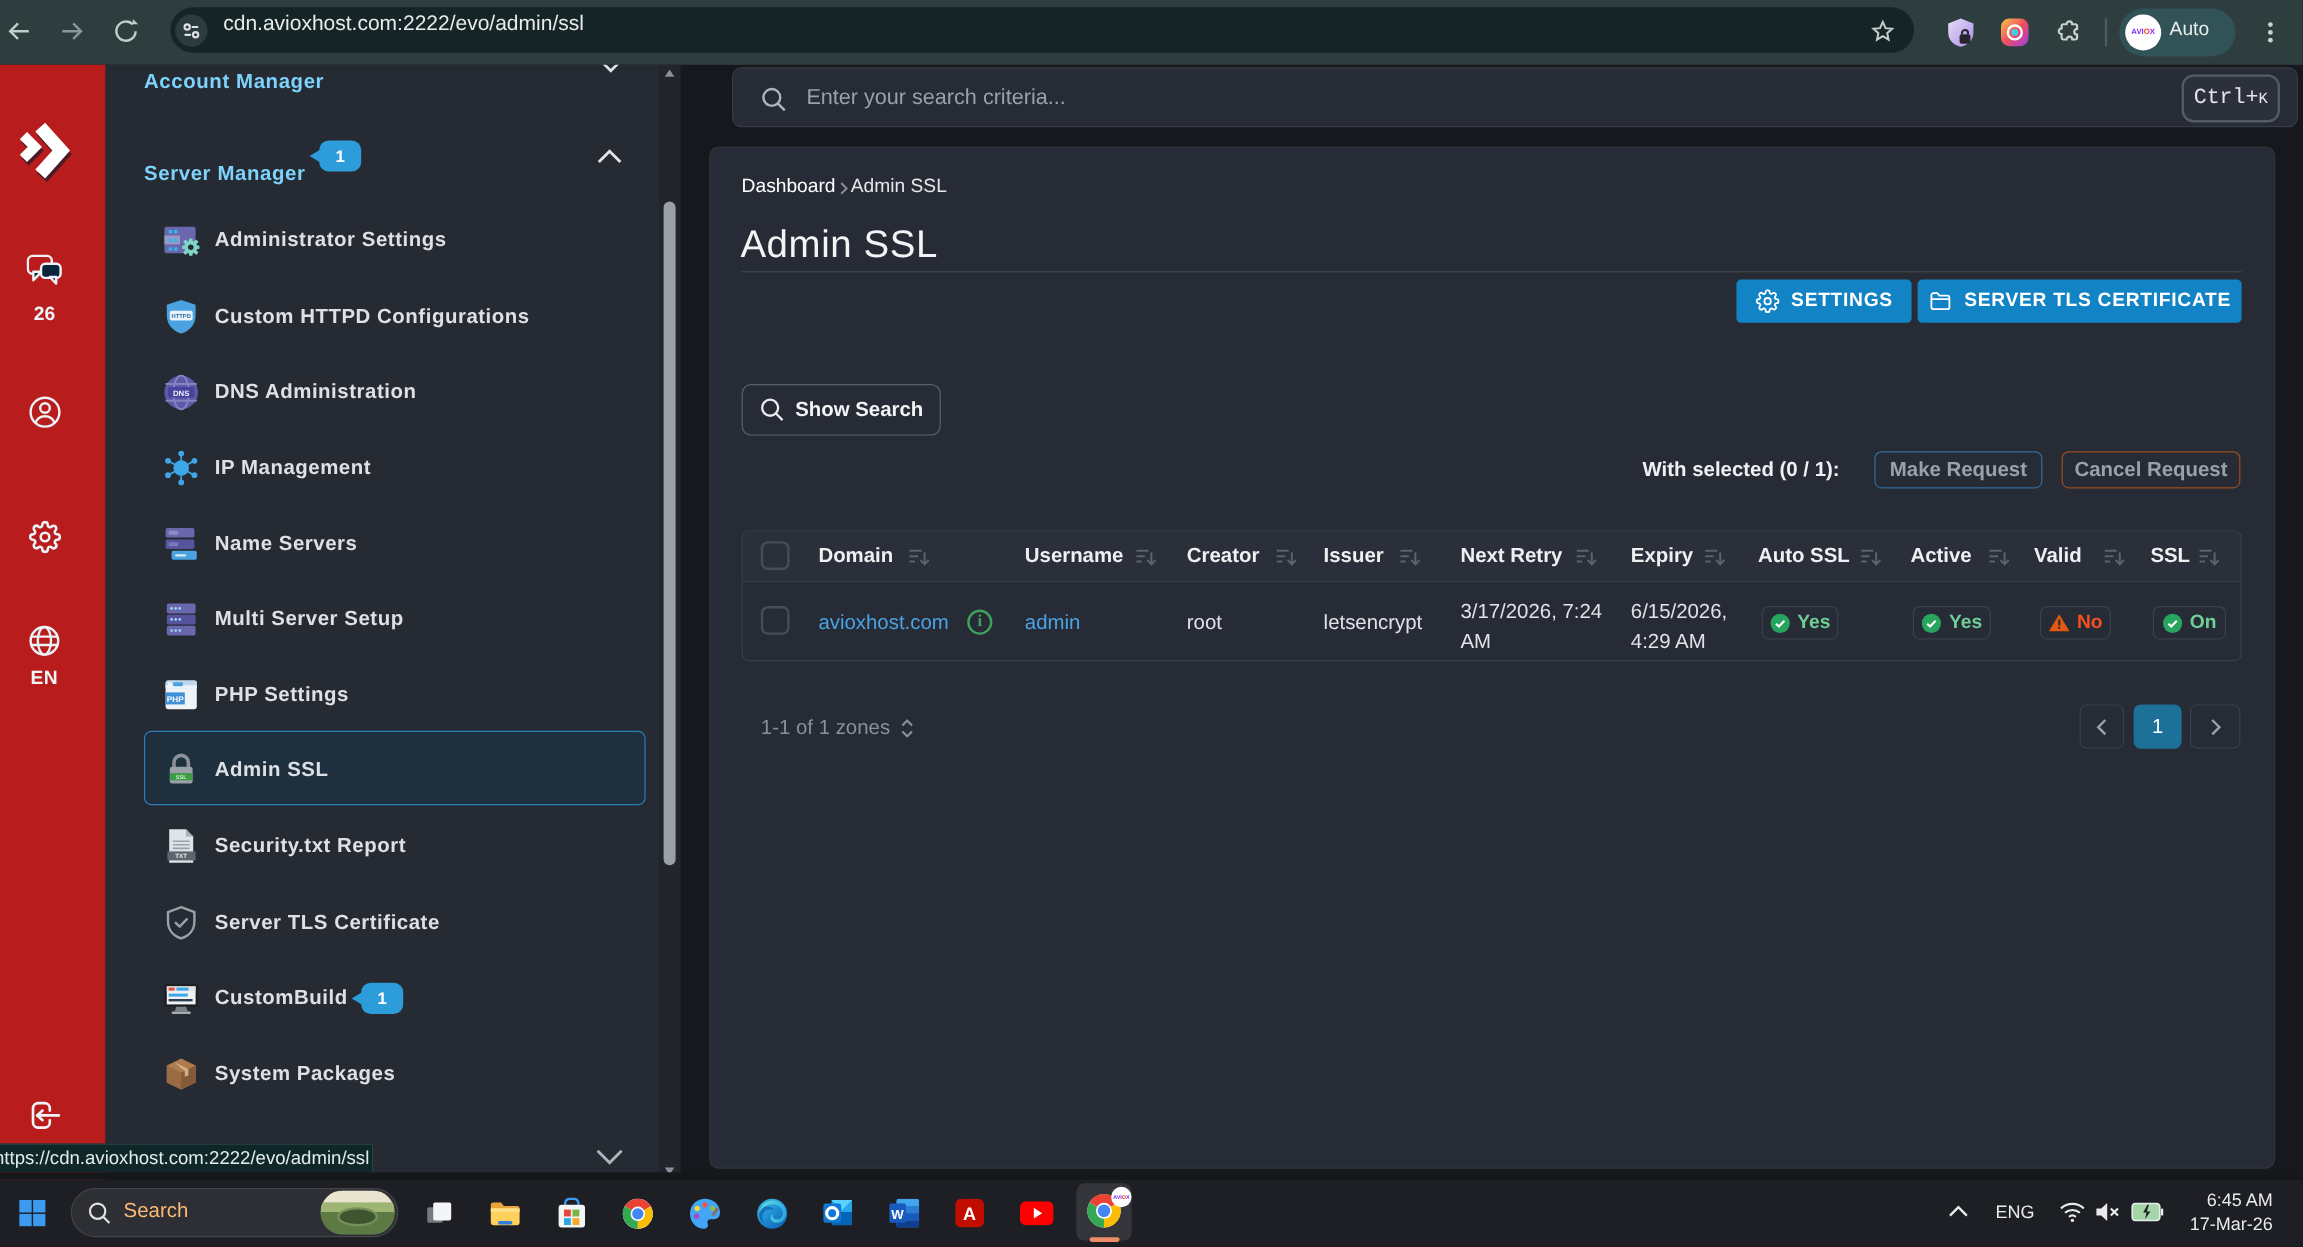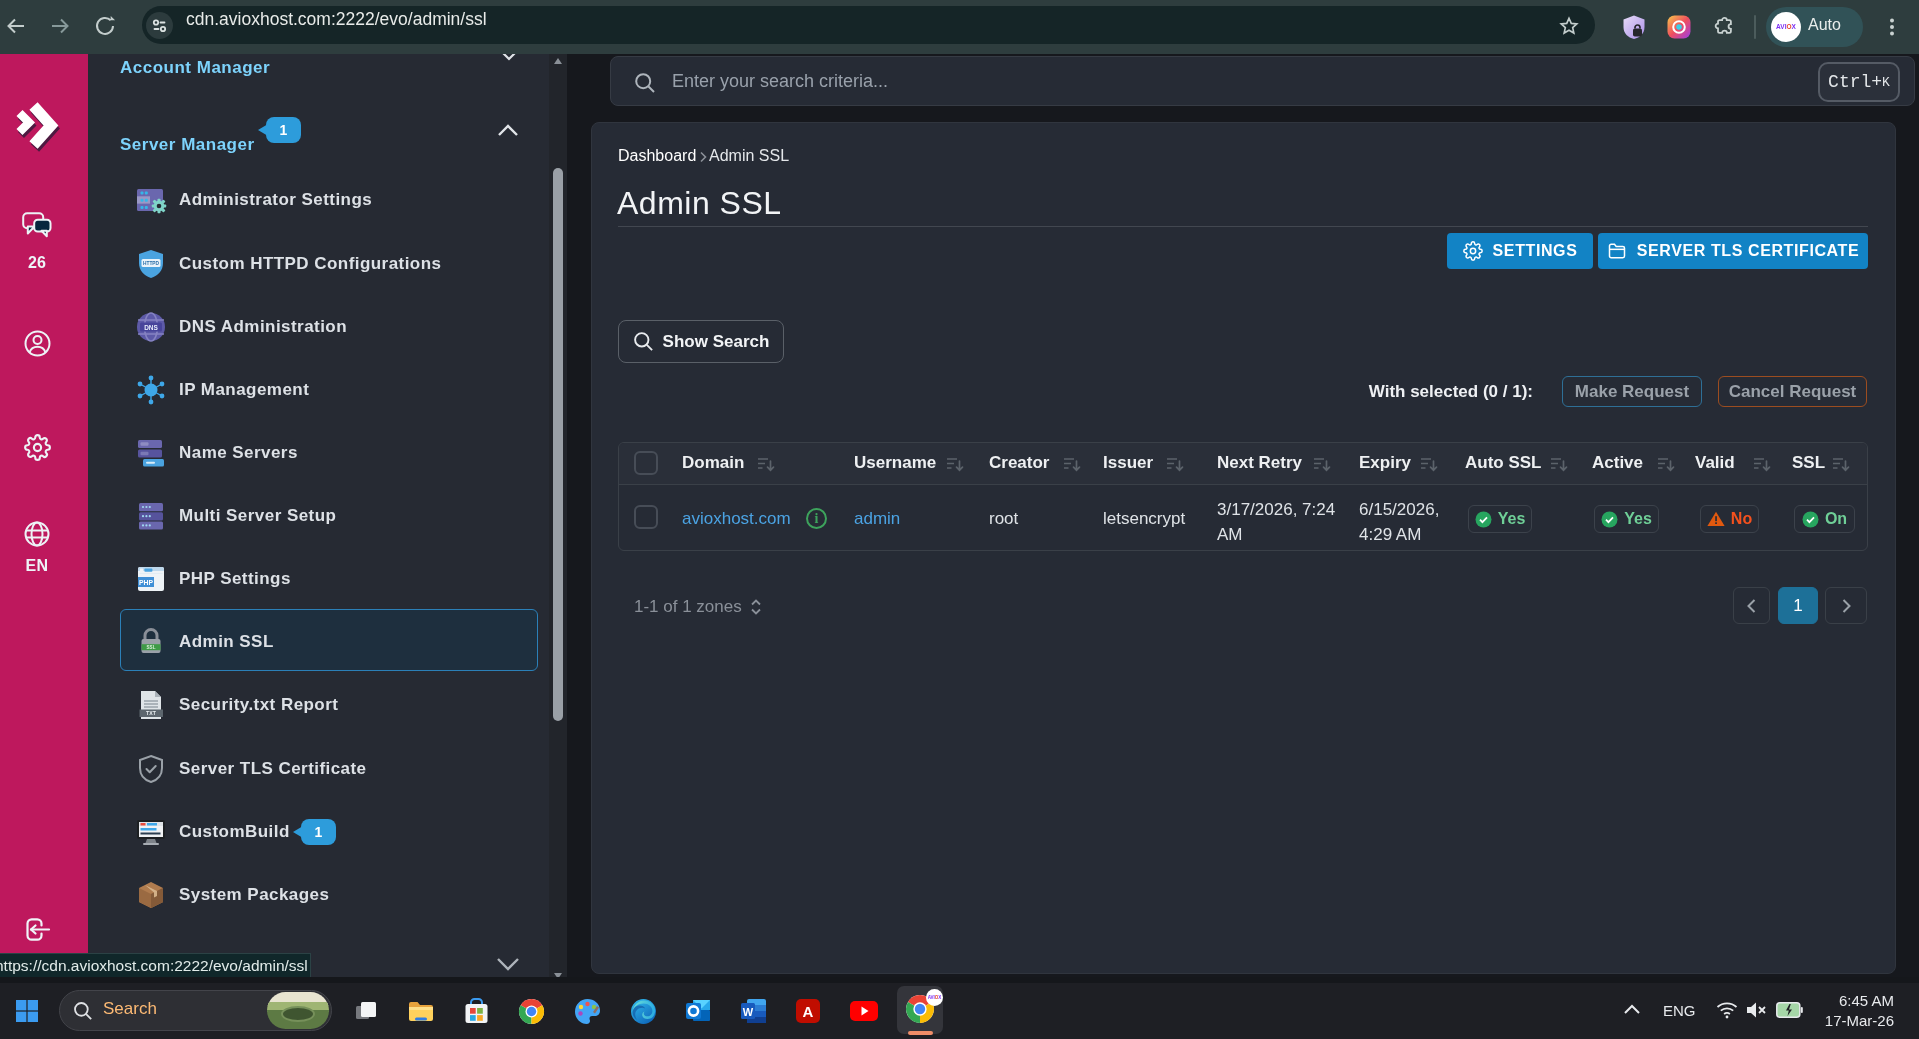--- a/index.html
+++ b/index.html
@@ -8,21 +8,21 @@
   .abs { position:absolute; }
 
   
   #toolbar { left:0; top:0; width:1919px; height:54px; background:#2e3d3e; }
   #urlpill { left:142px; top:6px; width:1453px; height:38px; border-radius:19px; background:#152527; }
   #siteinfo { left:146px; top:12px; width:27px; height:27px; border-radius:50%; background:#2c3b3d; }
   #urltext { left:186px; top:0; height:38px; line-height:38px; color:#e8ebe9; font-size:17.5px; }
   #workchip { left:1766px; top:7px; width:97px; height:40px; border-radius:20px; background:#315257; }
 
   
-  #rail { left:0; top:54px; width:88px; height:929px; background:#be185d; }
+  #rail { left:0; top:54px; width:88px; height:929px; background:#b91c1c; }
 
   
   #sidebar { left:88px; top:54px; width:479px; height:929px; background:#262a33; }
   .mi-text { font-size:17px; font-weight:600; color:#dde1e6; letter-spacing:.45px; }
   .cat-text { font-size:17px; font-weight:600; color:#7dd3fc; letter-spacing:.5px;margin-top:15px; }
   .badge1 { position:absolute; width:35px; height:26px; background:#2d9cdb; border-radius:8px; color:#fff; font-size:14px; font-weight:700; text-align:center; line-height:26px; }
   .badge1:before { content:""; position:absolute; left:-8px; top:7px; border:6px solid transparent; border-right:10px solid #2d9cdb; border-left:0; }
   .sideitem { position:absolute; left:135px; }
   #selbox { left:32px; top:555px; width:418px; height:62px; border:1px solid #2b80b8; border-radius:6px; background:#1e2f3e; }
   #sscroll { left:461px; top:0px; width:18px; height:929px; background:#22252b; }

